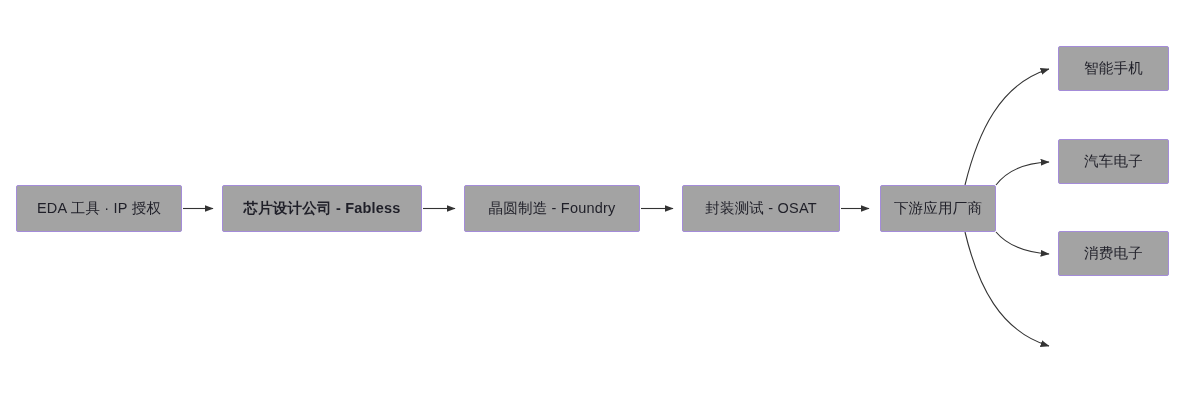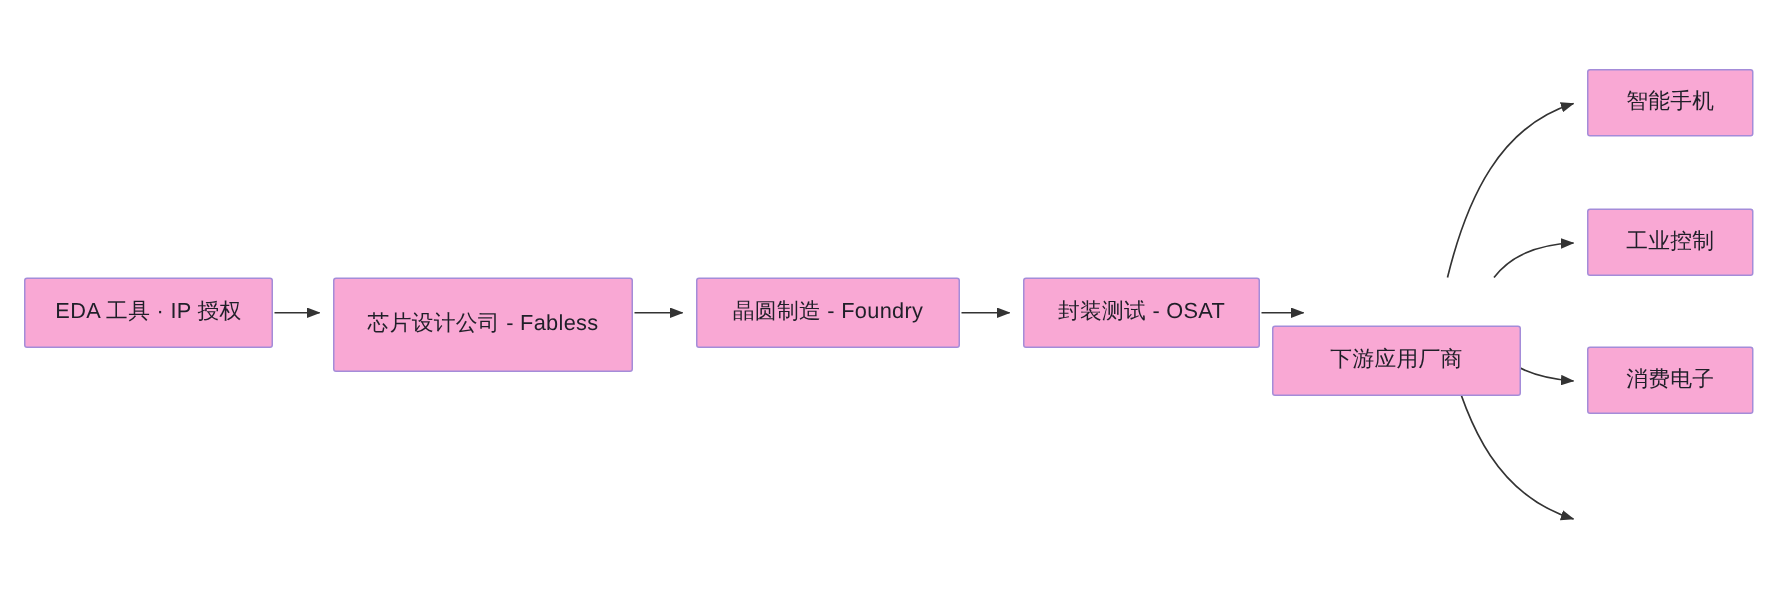--- a/index.html
+++ b/index.html
@@ -21,21 +21,21 @@
     position: absolute;
     left: 0;
     top: 0;
     width: 1179px;
     height: 404px;
     pointer-events: none;
   }
   .node {
     position: absolute;
     box-sizing: border-box;
-    background: #f9a8d4;
+    background: #a3a3a3;
     border: 1px solid #a48cd9;
     border-radius: 2px;
     display: flex;
     align-items: center;
     justify-content: center;
     color: #1f1f28;
     font-size: 14.5px;
     line-height: 1.2;
     letter-spacing: 0.2px;
     white-space: nowrap;
@@ -80,42 +80,42 @@
     </g>
     <g>
       <path d="M 965 232 C 978 286, 1000 331, 1049 346" fill="none" stroke="#333333" stroke-width="1.1" marker-end="url(#arrowhead)"></path>
     </g>
   </svg>
 
   <div class="node" style="left:16px; top:185px; width:166px; height:47px;justify-content:center;">
     <span class="node-label">EDA 工具 · IP 授权</span>
   </div>
 
-  <div class="node" style="left:222px; top:185px; width:200px; height:63px;">
+  <div class="node" style="left:222px; top:185px; width:200px; height:47px;font-weight:bold;">
     <span class="node-label">芯片设计公司 - Fabless</span>
   </div>
 
   <div class="node" style="left:464px; top:185px; width:176px; height:47px;">
     <span class="node-label">晶圆制造 - Foundry</span>
   </div>
 
   <div class="node" style="left:682px; top:185px; width:158px; height:47px;">
     <span class="node-label">封装测试 - OSAT</span>
   </div>
 
-  <div class="node" style="left:848px; top:185px; width:166px; height:47px;margin-top:32px;">
+  <div class="node" style="left:880px; top:185px; width:116px; height:47px;">
     <span class="node-label">下游应用厂商</span>
   </div>
 
   <div class="node" style="left:1058px; top:46px; width:111px; height:45px;">
     <span class="node-label">智能手机</span>
   </div>
 
   <div class="node" style="left:1058px; top:139px; width:111px; height:45px;">
-    <span class="node-label">工业控制</span>
+    <span class="node-label">汽车电子</span>
   </div>
 
   <div class="node" style="left:1058px; top:231px; width:111px; height:45px;align-items:center;">
     <span class="node-label">消费电子</span>
   </div>
 
 
 </div>
 
 </body></html>

